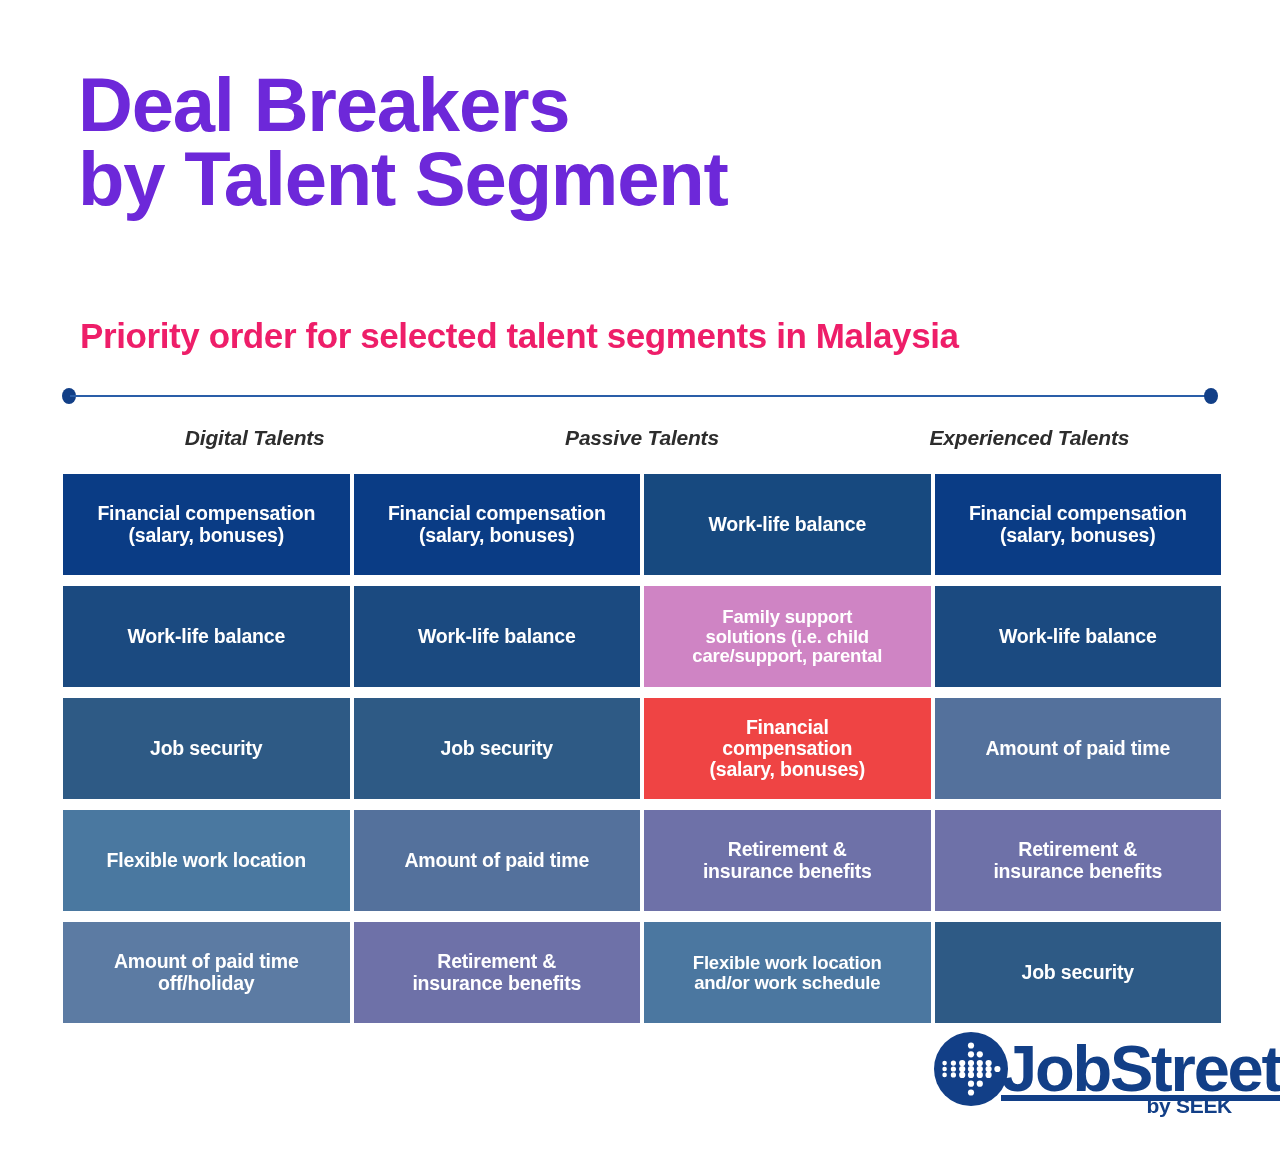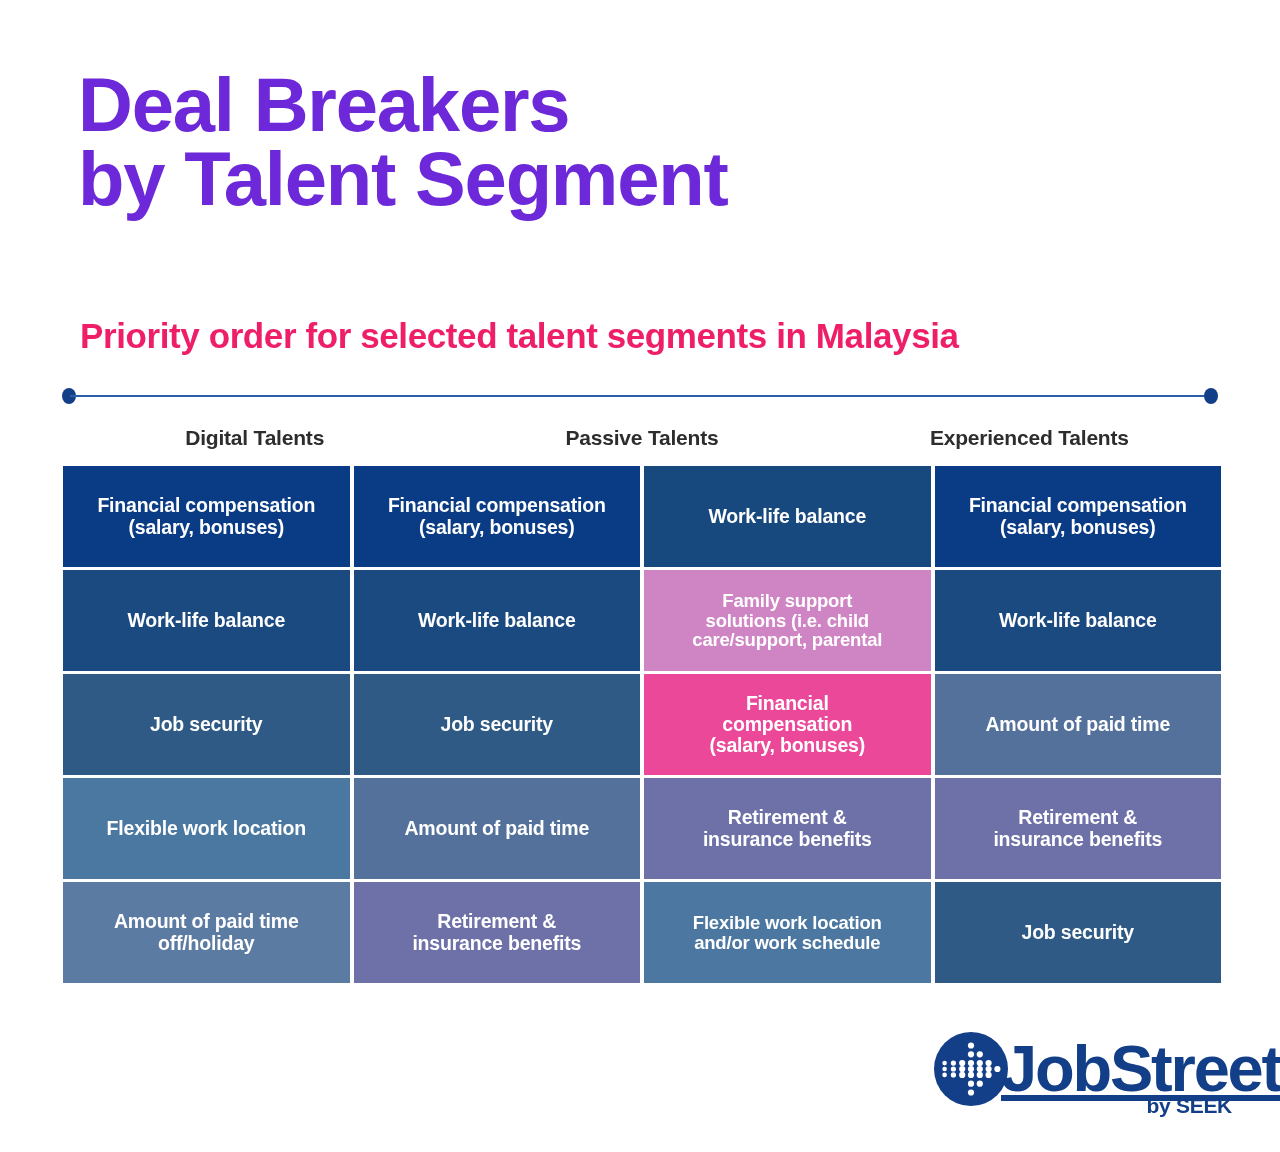--- a/index.html
+++ b/index.html
@@ -73,20 +73,21 @@
     position: absolute;
     left: 63px;
     top: 414px;
     width: 1158px;
   }
   .head-row {
     display: flex;
     gap: 4px;
     height: 48px;
     align-items: center;
+    font-style: italic;
   }
   .head-cell {
     flex: 1 1 0;
     text-align: center;
     font-size: 21px;
     font-weight: 700;
     color: #2d2d2d;
     letter-spacing: -0.2px;
   }
   .grid {
@@ -107,20 +108,21 @@
     justify-content: center;
     text-align: center;
     padding: 4px 25px;
     color: #ffffff;
     font-size: 19.5px;
     font-weight: 700;
     line-height: 1.08;
     letter-spacing: -0.2px;
     white-space: pre-line;
     overflow: hidden;
+    margin-top: 8px;
   }
   .cell.small { font-size: 18.5px; }
 
   
   .logo {
     position: absolute;
     left: 934px;
     top: 1032px;
     width: 300px;
     height: 92px;
@@ -195,21 +197,21 @@
         <div class="cell" style="background-color: rgb(84, 113, 156);">Amount of paid time</div>
         <div class="cell" style="background-color: rgb(110, 113, 168);">Retirement &amp;
 insurance benefits</div>
       </div>
 
       <div class="col">
         <div class="cell" style="background-color: rgb(23, 73, 127);">Work-life balance</div>
         <div class="cell small" style="background-color: rgb(207, 132, 196);">Family support
 solutions (i.e. child
 care/support, parental</div>
-        <div class="cell" style="background-color: #ec4899;">Financial
+        <div class="cell" style="background-color: #ef4444;">Financial
 compensation
 (salary, bonuses)</div>
         <div class="cell" style="background-color: rgb(110, 113, 168);">Retirement &amp;
 insurance benefits</div>
         <div class="cell small" style="background-color: rgb(75, 119, 160);">Flexible work location
 and/or work schedule</div>
       </div>
 
       <div class="col">
         <div class="cell" style="background-color: rgb(10, 60, 133);">Financial compensation

